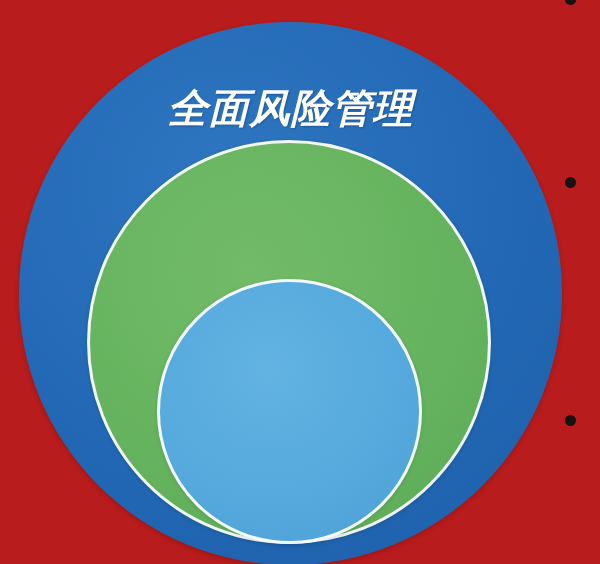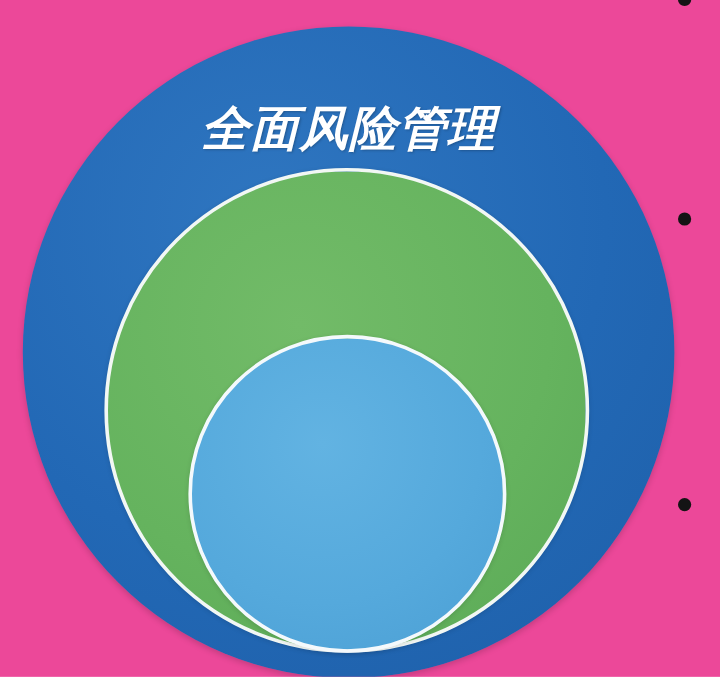--- a/index.html
+++ b/index.html
@@ -13,21 +13,21 @@
     background: #ffffff;
     font-family: "Liberation Sans", "DejaVu Sans", sans-serif;
     overflow: hidden;
     position: relative;
   }
 
   #canvas {
     position: relative;
     width: 600px;
     height: 564px;
-    background: #ec4899;
+    background: #b91c1c;
     overflow: hidden;
   }
 
   
   .ring {
     position: absolute;
     border-radius: 50%;
     box-sizing: border-box;
   }
 

